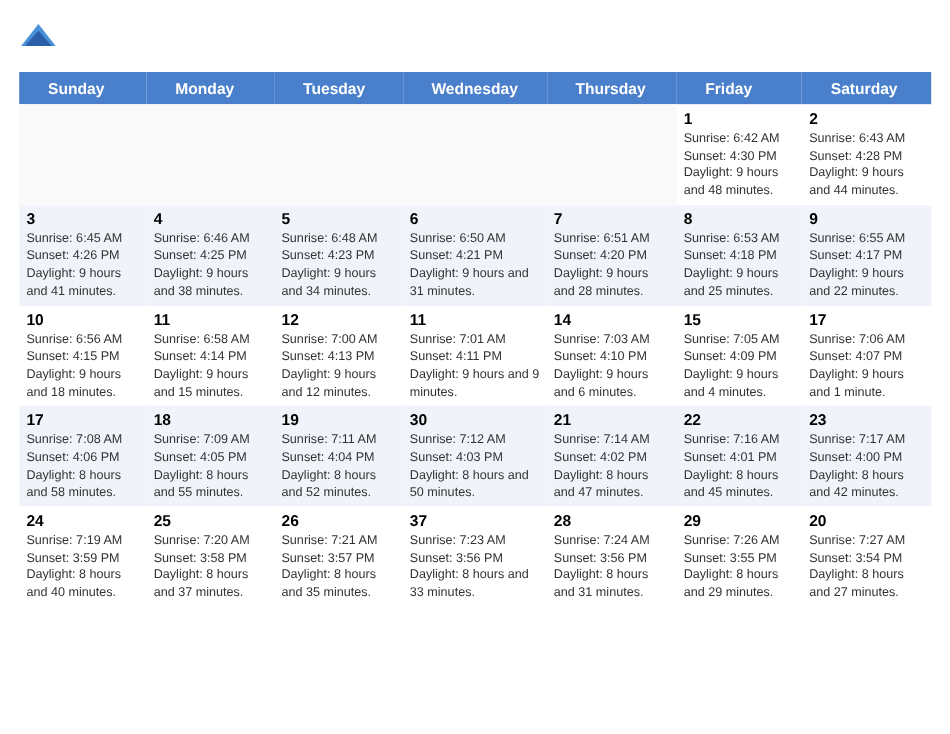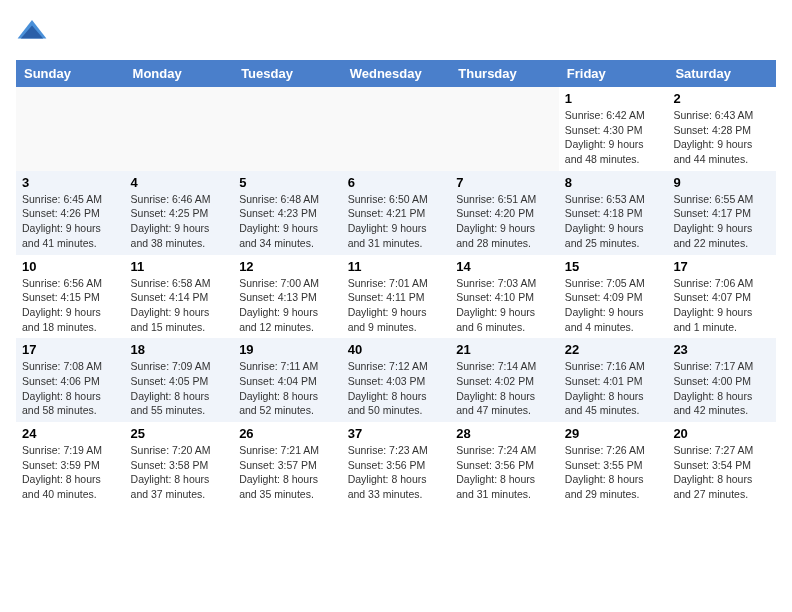--- a/index.html
+++ b/index.html
@@ -49,21 +49,21 @@
     }
     table {
       width: 100%;
       border-collapse: collapse;
       font-size: 11px;
     }
     thead tr th {
       background: #4a7fcb;
       color: #fff;
       text-align: left;
-      padding: 6px 8px;
+      padding: 6px 24px;
       font-size: 13px;
       font-weight: bold;
     }
     tbody tr {
       vertical-align: top;
     }
     tbody tr:nth-child(odd) {
       background: #fff;
     }
     tbody tr:nth-child(even) {
@@ -204,21 +204,21 @@
         </td>
         <td>
           <span class="day-number">18</span>
           <div class="day-info">Sunrise: 7:09 AM<br>Sunset: 4:05 PM<br>Daylight: 8 hours and 55 minutes.</div>
         </td>
         <td>
           <span class="day-number">19</span>
           <div class="day-info">Sunrise: 7:11 AM<br>Sunset: 4:04 PM<br>Daylight: 8 hours and 52 minutes.</div>
         </td>
         <td>
-          <span class="day-number">40</span>
+          <span class="day-number">30</span>
           <div class="day-info">Sunrise: 7:12 AM<br>Sunset: 4:03 PM<br>Daylight: 8 hours and 50 minutes.</div>
         </td>
         <td>
           <span class="day-number">21</span>
           <div class="day-info">Sunrise: 7:14 AM<br>Sunset: 4:02 PM<br>Daylight: 8 hours and 47 minutes.</div>
         </td>
         <td>
           <span class="day-number">22</span>
           <div class="day-info">Sunrise: 7:16 AM<br>Sunset: 4:01 PM<br>Daylight: 8 hours and 45 minutes.</div>
         </td>

